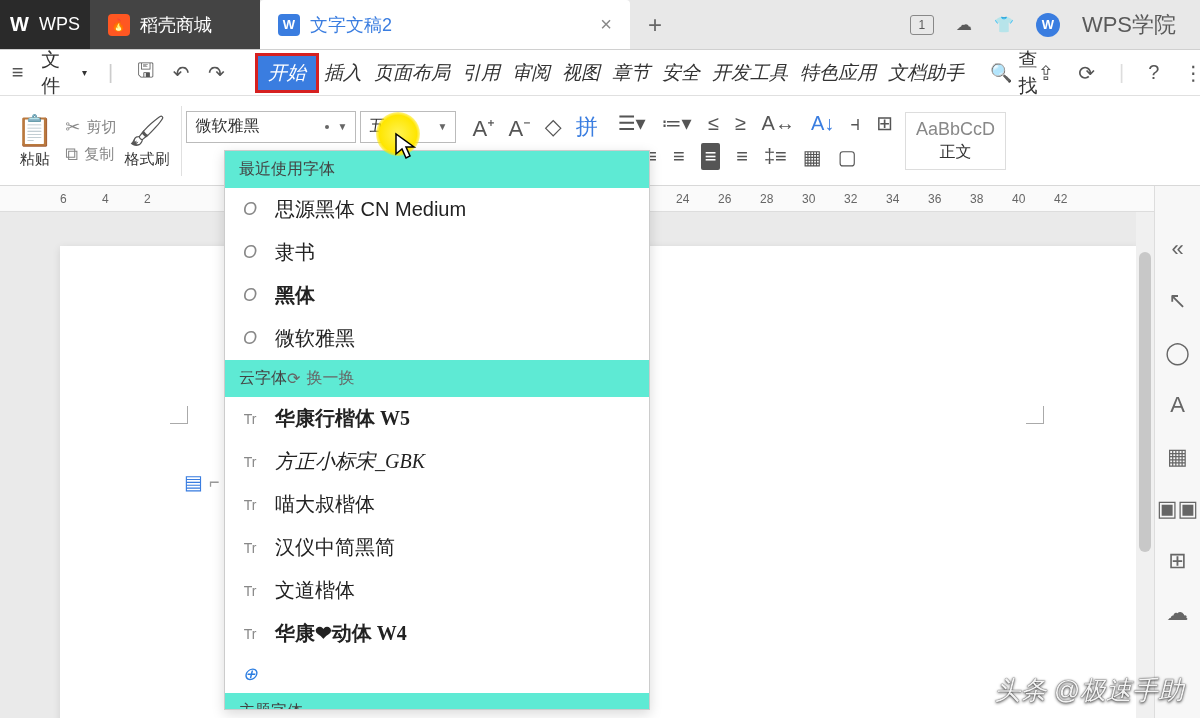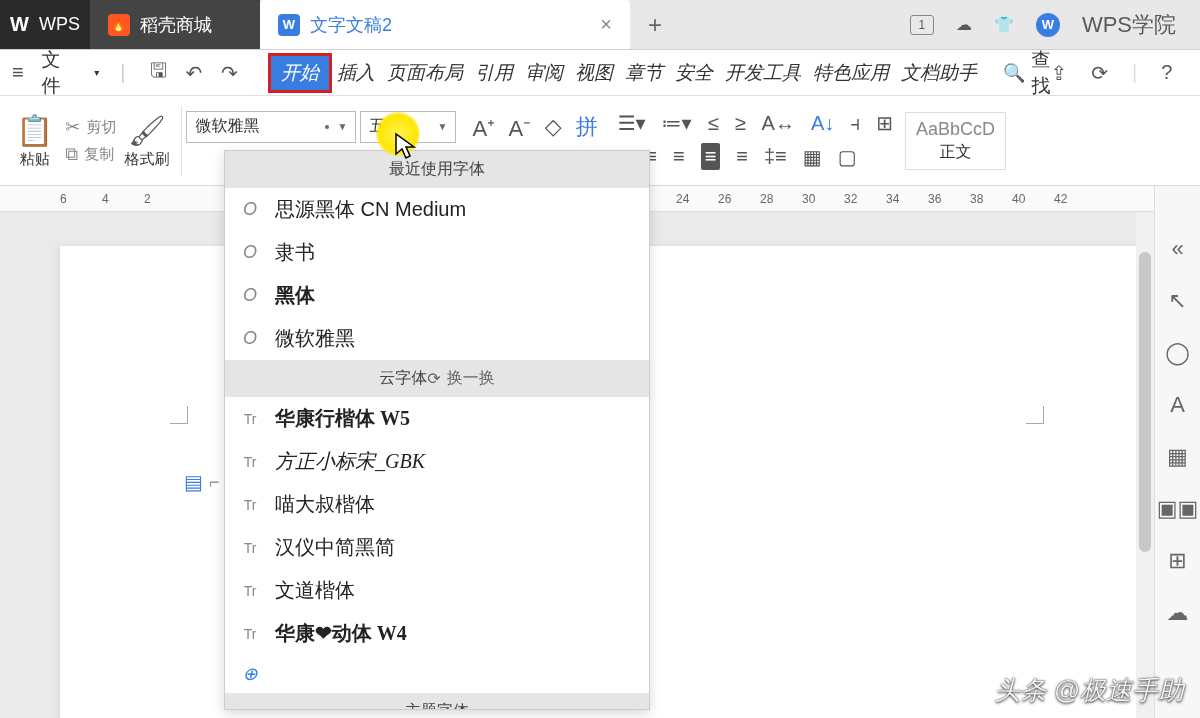--- a/index.html
+++ b/index.html
@@ -20,21 +20,21 @@
 
   .title-right { margin-left: auto; display: flex; align-items: center; gap: 22px; padding-right: 24px; color: #5a5a5a; }
   .title-right .pill { width: 24px; height: 20px; border: 1px solid #888; border-radius: 3px; display: inline-flex; align-items: center; justify-content: center; font-size: 12px; }
   .title-right .circ { width: 24px; height: 24px; border-radius: 50%; background: #3a7de0; color: #fff; display: inline-flex; align-items: center; justify-content: center; font-size: 13px; font-weight: bold; }
   .wps-college { font-size: 22px; color: #5a5a5a; }
 
   
   .menu-bar { height: 46px; background: #fff; display: flex; align-items: center; padding: 0 6px; border-bottom: 1px solid #e0e0e0; }
   .menu-left { display: flex; align-items: center; gap: 12px; }
   .mb-icon { width: 26px; height: 26px; display: inline-flex; align-items: center; justify-content: center; color: #555; font-size: 20px; }
-  .menu-file { font-size: 19px; color: #333; display: flex; align-items: center; gap: 17px; }
+  .menu-file { font-size: 19px; color: #333; display: flex; align-items: center; gap: 4px; }
 
   .menu-tabs { display: flex; align-items: center; margin-left: 30px; gap: 4px; font-size: 19px; color: #333; }
   .menu-tab { padding: 4px 4px; white-space: nowrap; font-style: italic; }
   .menu-tab.active { background: #3a7de0; color: #fff; padding: 4px 10px; outline: 3px solid #d62020; }
   .menu-search { margin-left: 18px; display: flex; align-items: center; gap: 6px; font-size: 19px; color: #333; }
 
   .menu-right { margin-left: auto; display: flex; align-items: center; gap: 24px; padding-right: 14px; color: #555; font-size: 20px; }
 
   
   .ribbon { height: 90px; background: #fff; display: flex; align-items: center; padding: 0 8px; border-bottom: 1px solid #d8d8d8; position: relative; }
@@ -61,21 +61,21 @@
   .style-box { border: 1px solid #ddd; padding: 6px 10px; text-align: center; margin-left: 12px; }
   .style-box .prev { font-size: 18px; color: #888; }
   .style-box .name { font-size: 16px; color: #333; margin-top: 2px; }
 
   
   .cursor-highlight { position: absolute; left: 376px; top: 112px; width: 44px; height: 44px; background: radial-gradient(circle, #fff352 0%, #ffe600 60%, rgba(255,230,0,0) 80%); border-radius: 50%; z-index: 60; pointer-events: none; }
   .cursor-arrow { position: absolute; left: 394px; top: 132px; z-index: 70; pointer-events: none; }
 
   
   .font-dd { position: absolute; left: 224px; top: 150px; width: 426px; background: #fff; border: 1px solid #ccc; box-shadow: 0 4px 12px rgba(0,0,0,.15); z-index: 50; max-height: 560px; overflow: hidden; }
-  .dd-section-hdr { background: #e5e5e5; padding: 8px 14px; font-size: 16px; color: #444; display: flex; align-items: center; justify-content: center; }
+  .dd-section-hdr { background: #5eead4; padding: 8px 14px; font-size: 16px; color: #444; display: flex; align-items: center; justify-content: flex-start; }
   .dd-item { padding: 8px 14px; display: flex; align-items: center; gap: 14px; font-size: 20px; color: #222; }
   .dd-item .glyph { width: 22px; text-align: center; color: #888; font-style: italic; font-size: 18px; }
   .dd-item .glyph.tt { font-style: normal; font-size: 14px; }
   .dd-item.link { color: #2b7de1; }
   .dd-item.link .glyph { color: #2b7de1; }
   .dd-swap { color: #666; font-size: 16px; display: flex; align-items: center; gap: 6px; }
 
   
   .workspace { position: absolute; left: 0; right: 46px; top: 186px; bottom: 0; background: #eaeaea; overflow: hidden; }
   .ruler-h { height: 26px; background: #fafafa; border-bottom: 1px solid #ddd; display: flex; align-items: center; padding-left: 60px; font-size: 12px; color: #666; gap: 38px; }

